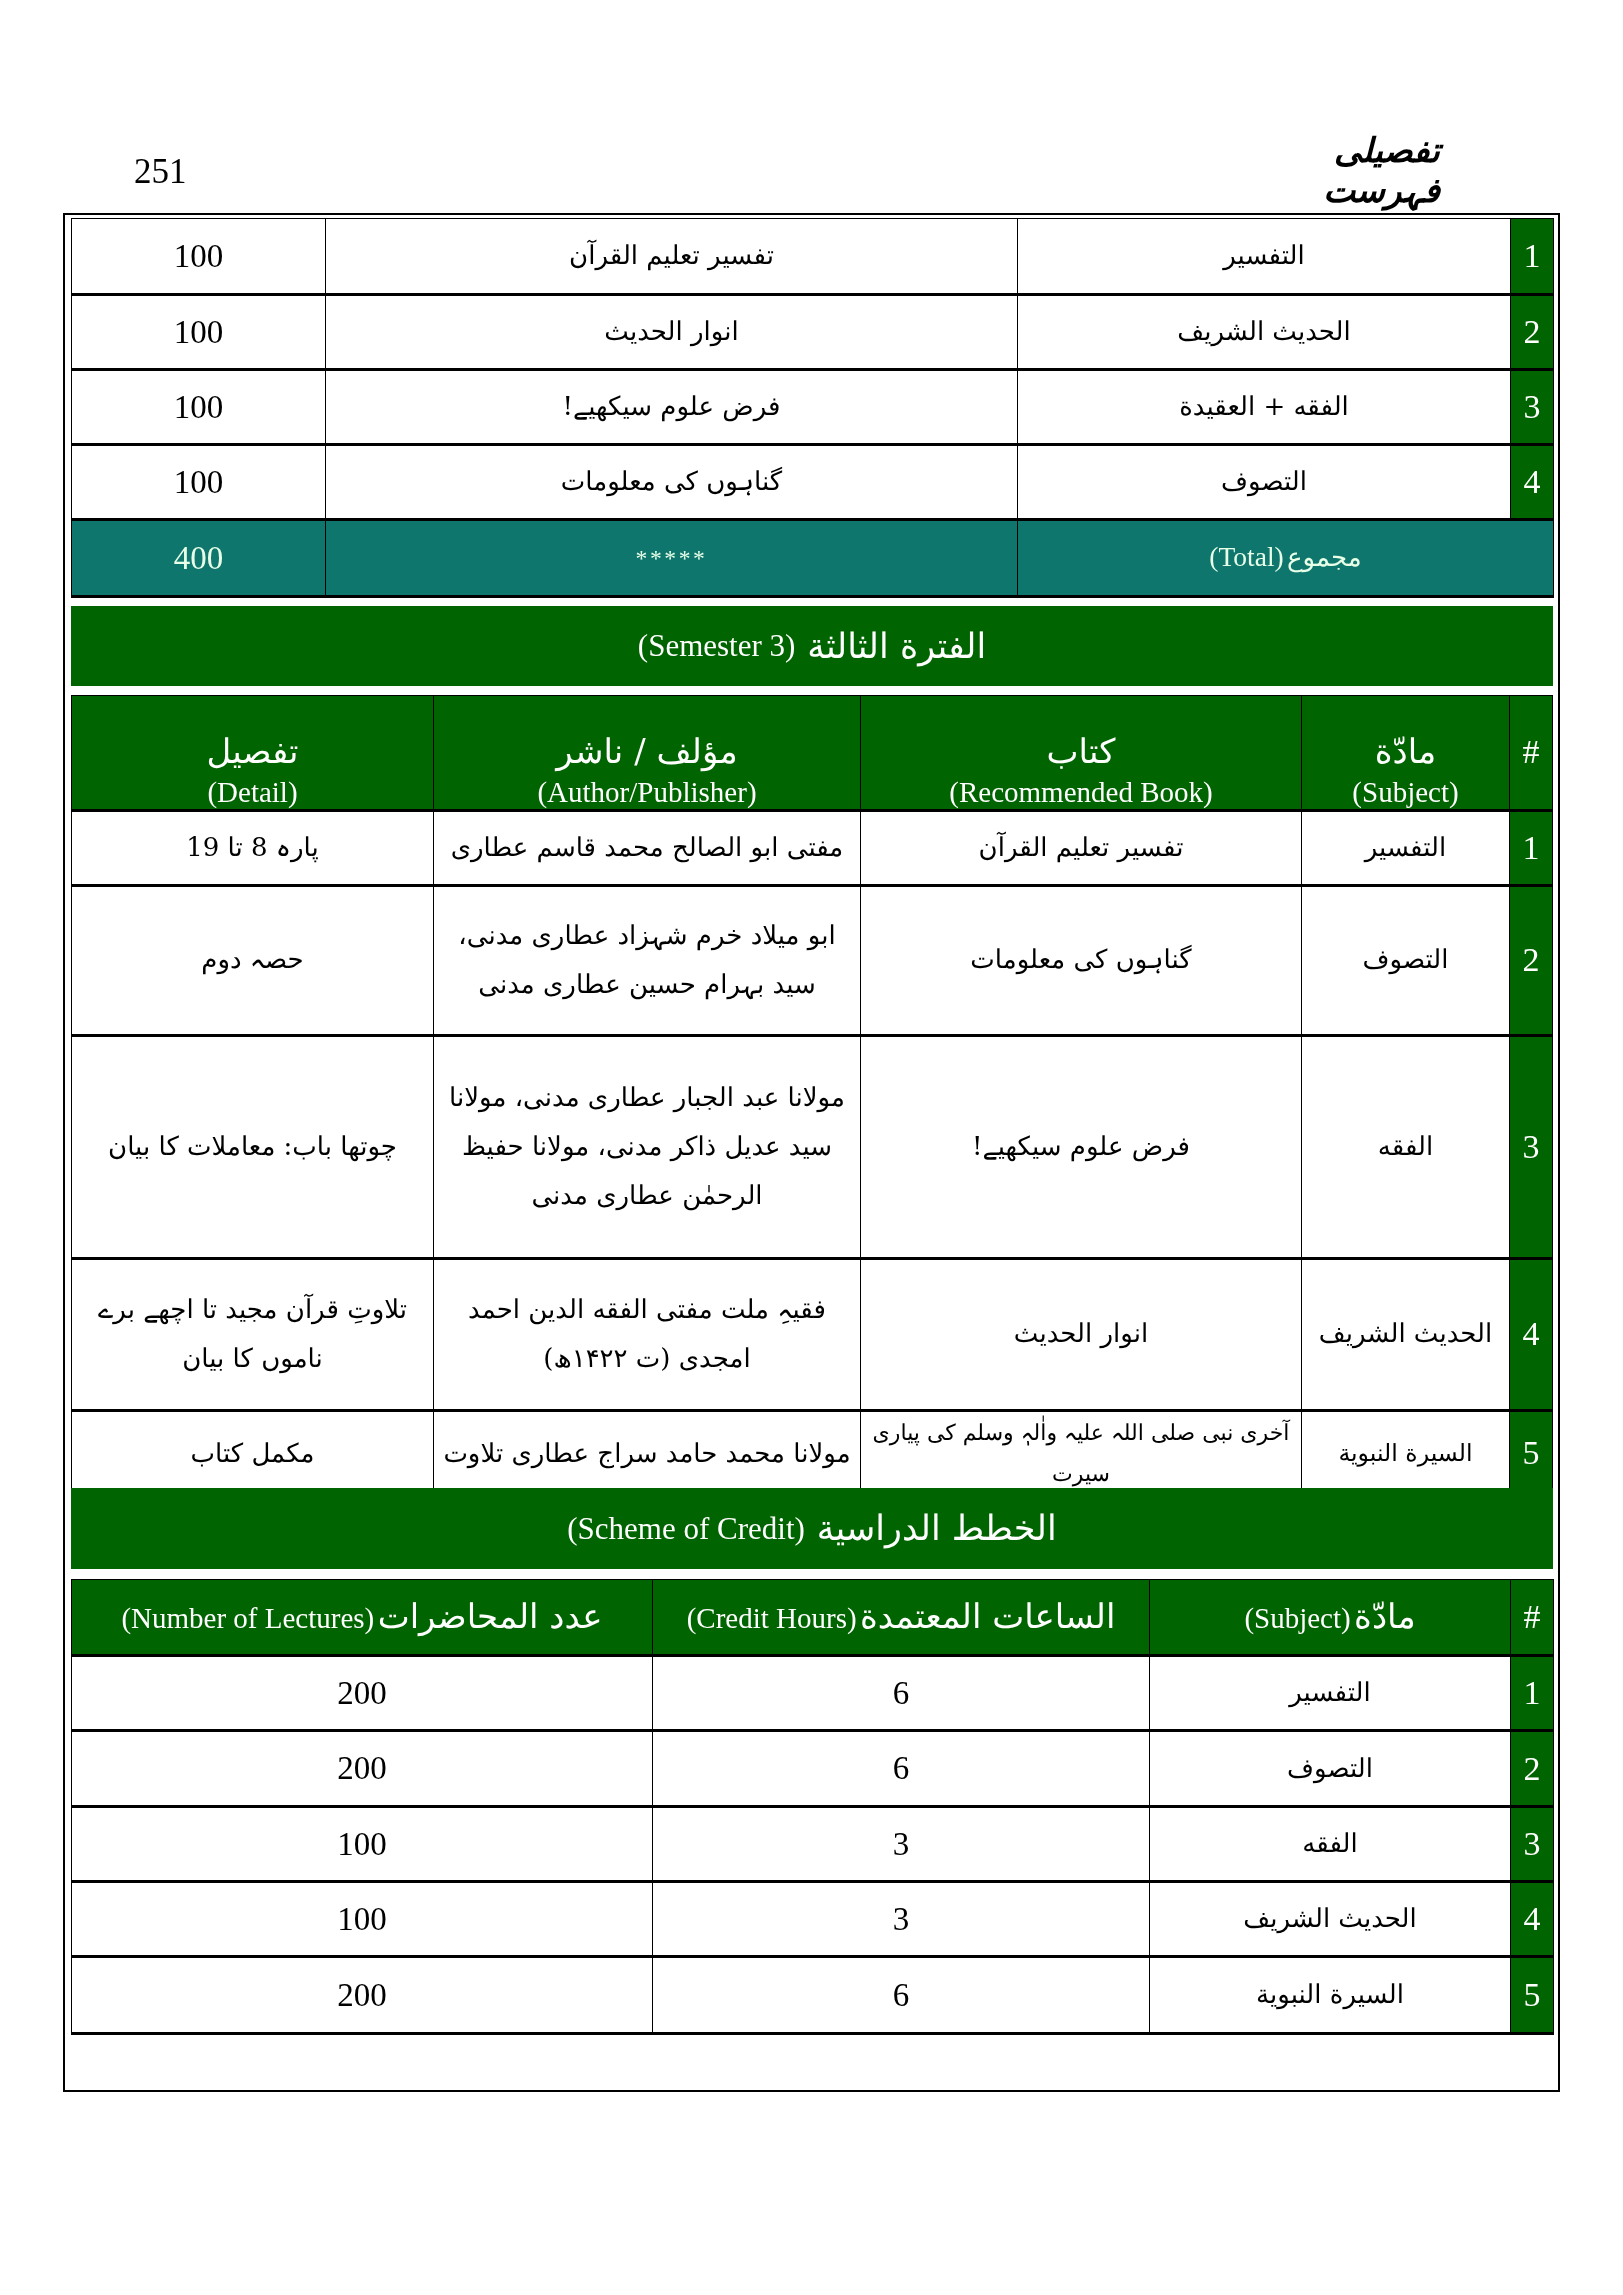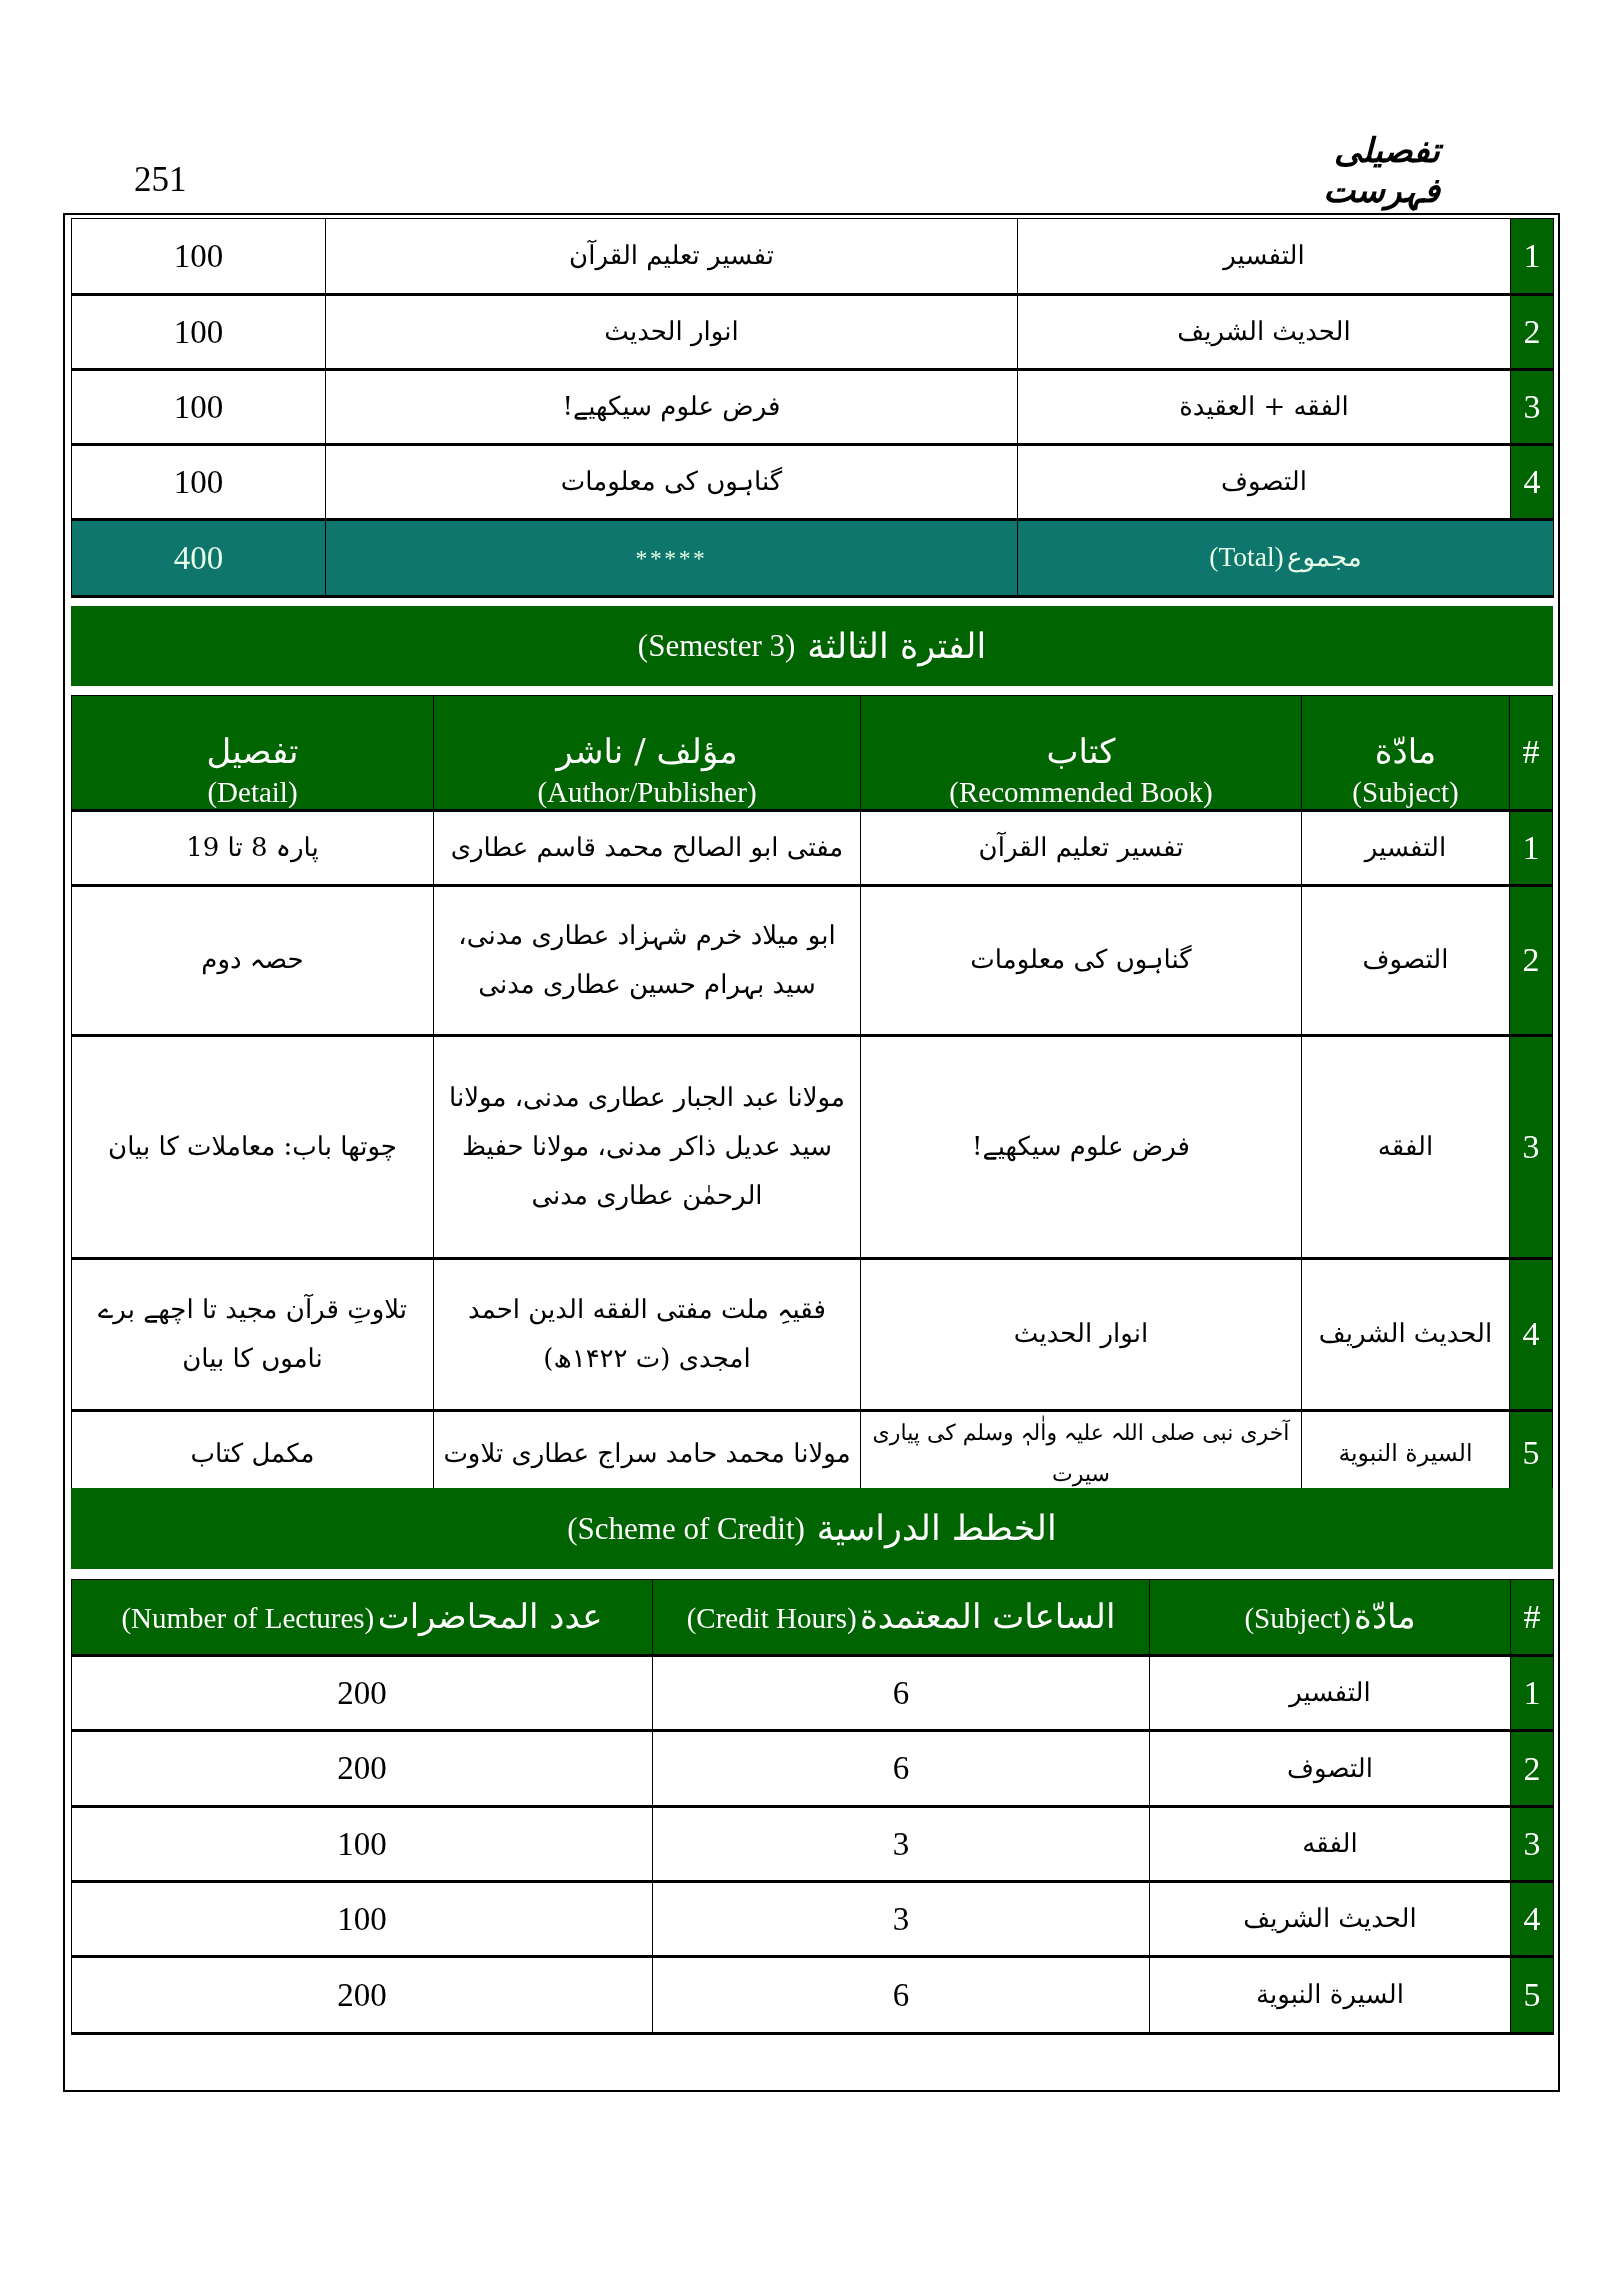--- a/index.html
+++ b/index.html
@@ -1,19 +1,19 @@
 <!DOCTYPE html>
 <html style="font-size:10.5px"><head>
 <meta charset="utf-8">
 <style>
   html, body { margin:0; padding:0; background:#ffffff; }
   body { width:1623px; height:2295px; position:relative; overflow:hidden;
          font-family:"DejaVu Serif", serif; color:#000; }
   .abs { position:absolute; box-sizing:border-box; }
-  .pagenum { left:134px; top:160px; font-family:"Liberation Serif", serif; font-size:35px;text-align:right; }
+  .pagenum { left:134px; top:152px; font-family:"Liberation Serif", serif; font-size:35px;text-align:right; }
   .pagetitle { left:1263px; top:130px; width:177px; text-align:right; direction:rtl;
                font-family:"DejaVu Serif", serif; font-size:34px; font-weight:bold; font-style:italic; }
   .frame { left:63px; top:213px; width:1497px; height:1879px; border:2.6px solid #000; }
 
   table.grid { position:absolute; border-collapse:collapse; table-layout:fixed; direction:rtl; }
   table.grid td, table.grid th { border:1.3px solid #000; text-align:center; vertical-align:middle;
        padding:0 6.5px; overflow:hidden; }
   table.grid tr { border-bottom:3.3px solid #000; }
   .num { background:#006400; color:#ffffff; font-family:"Liberation Serif", serif; font-size:34px; font-weight:normal; }
   .hdr { background:#006400; color:#ffffff; font-weight:normal; }

